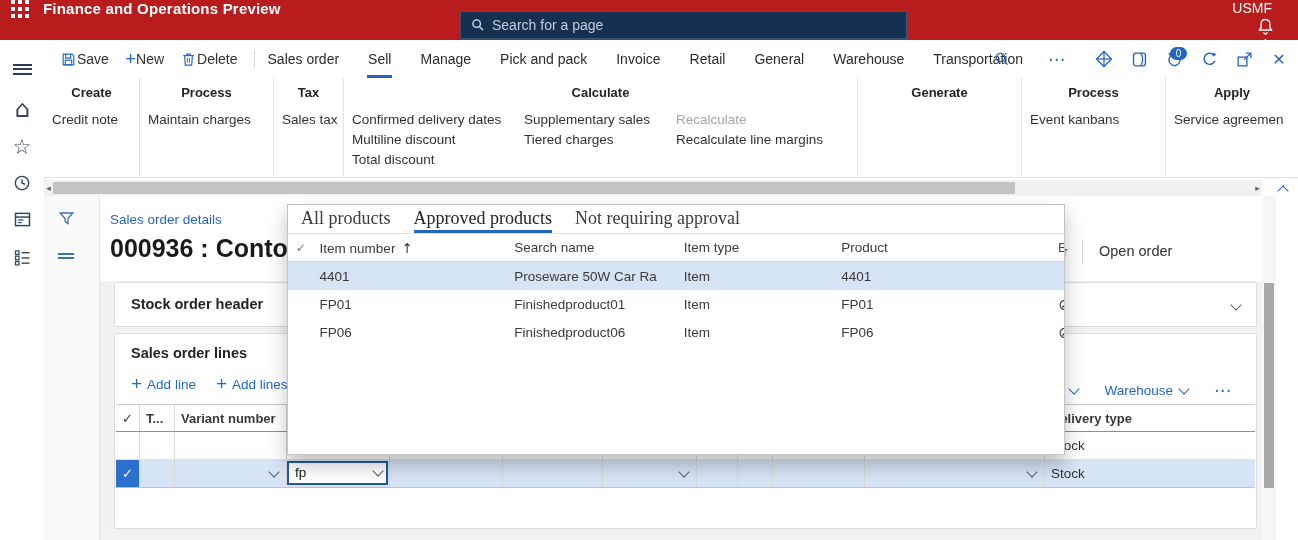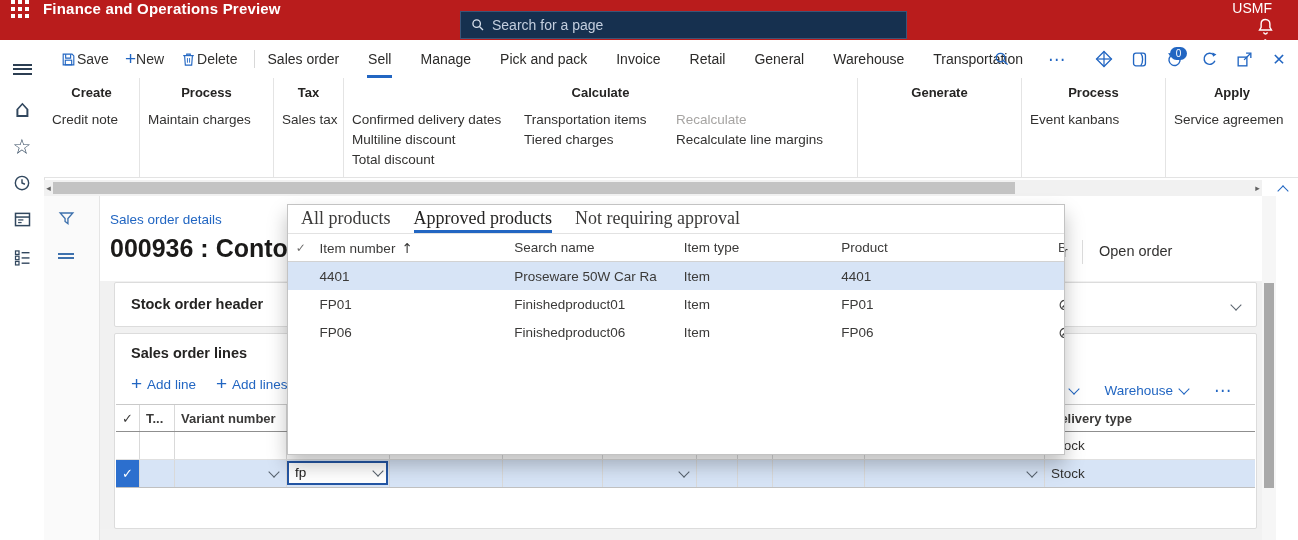--- a/index.html
+++ b/index.html
@@ -331,21 +331,21 @@
     </div>
     <div class="rgroup" style="width:514px;">
       <div class="rtitle">Calculate</div>
       <div class="rcols">
         <div class="rcol" style="width:172px;">
           <div class="ritem">Confirmed delivery dates</div>
           <div class="ritem">Multiline discount</div>
           <div class="ritem">Total discount</div>
         </div>
         <div class="rcol" style="width:152px;">
-          <div class="ritem">Transportation items</div>
+          <div class="ritem">Supplementary sales</div>
           <div class="ritem">Tiered charges</div>
         </div>
         <div class="rcol" style="width:180px;">
           <div class="ritem disabled">Recalculate</div>
           <div class="ritem">Recalculate line margins</div>
         </div>
       </div>
     </div>
     <div class="rgroup" style="width:164px;">
       <div class="rtitle">Generate</div>

